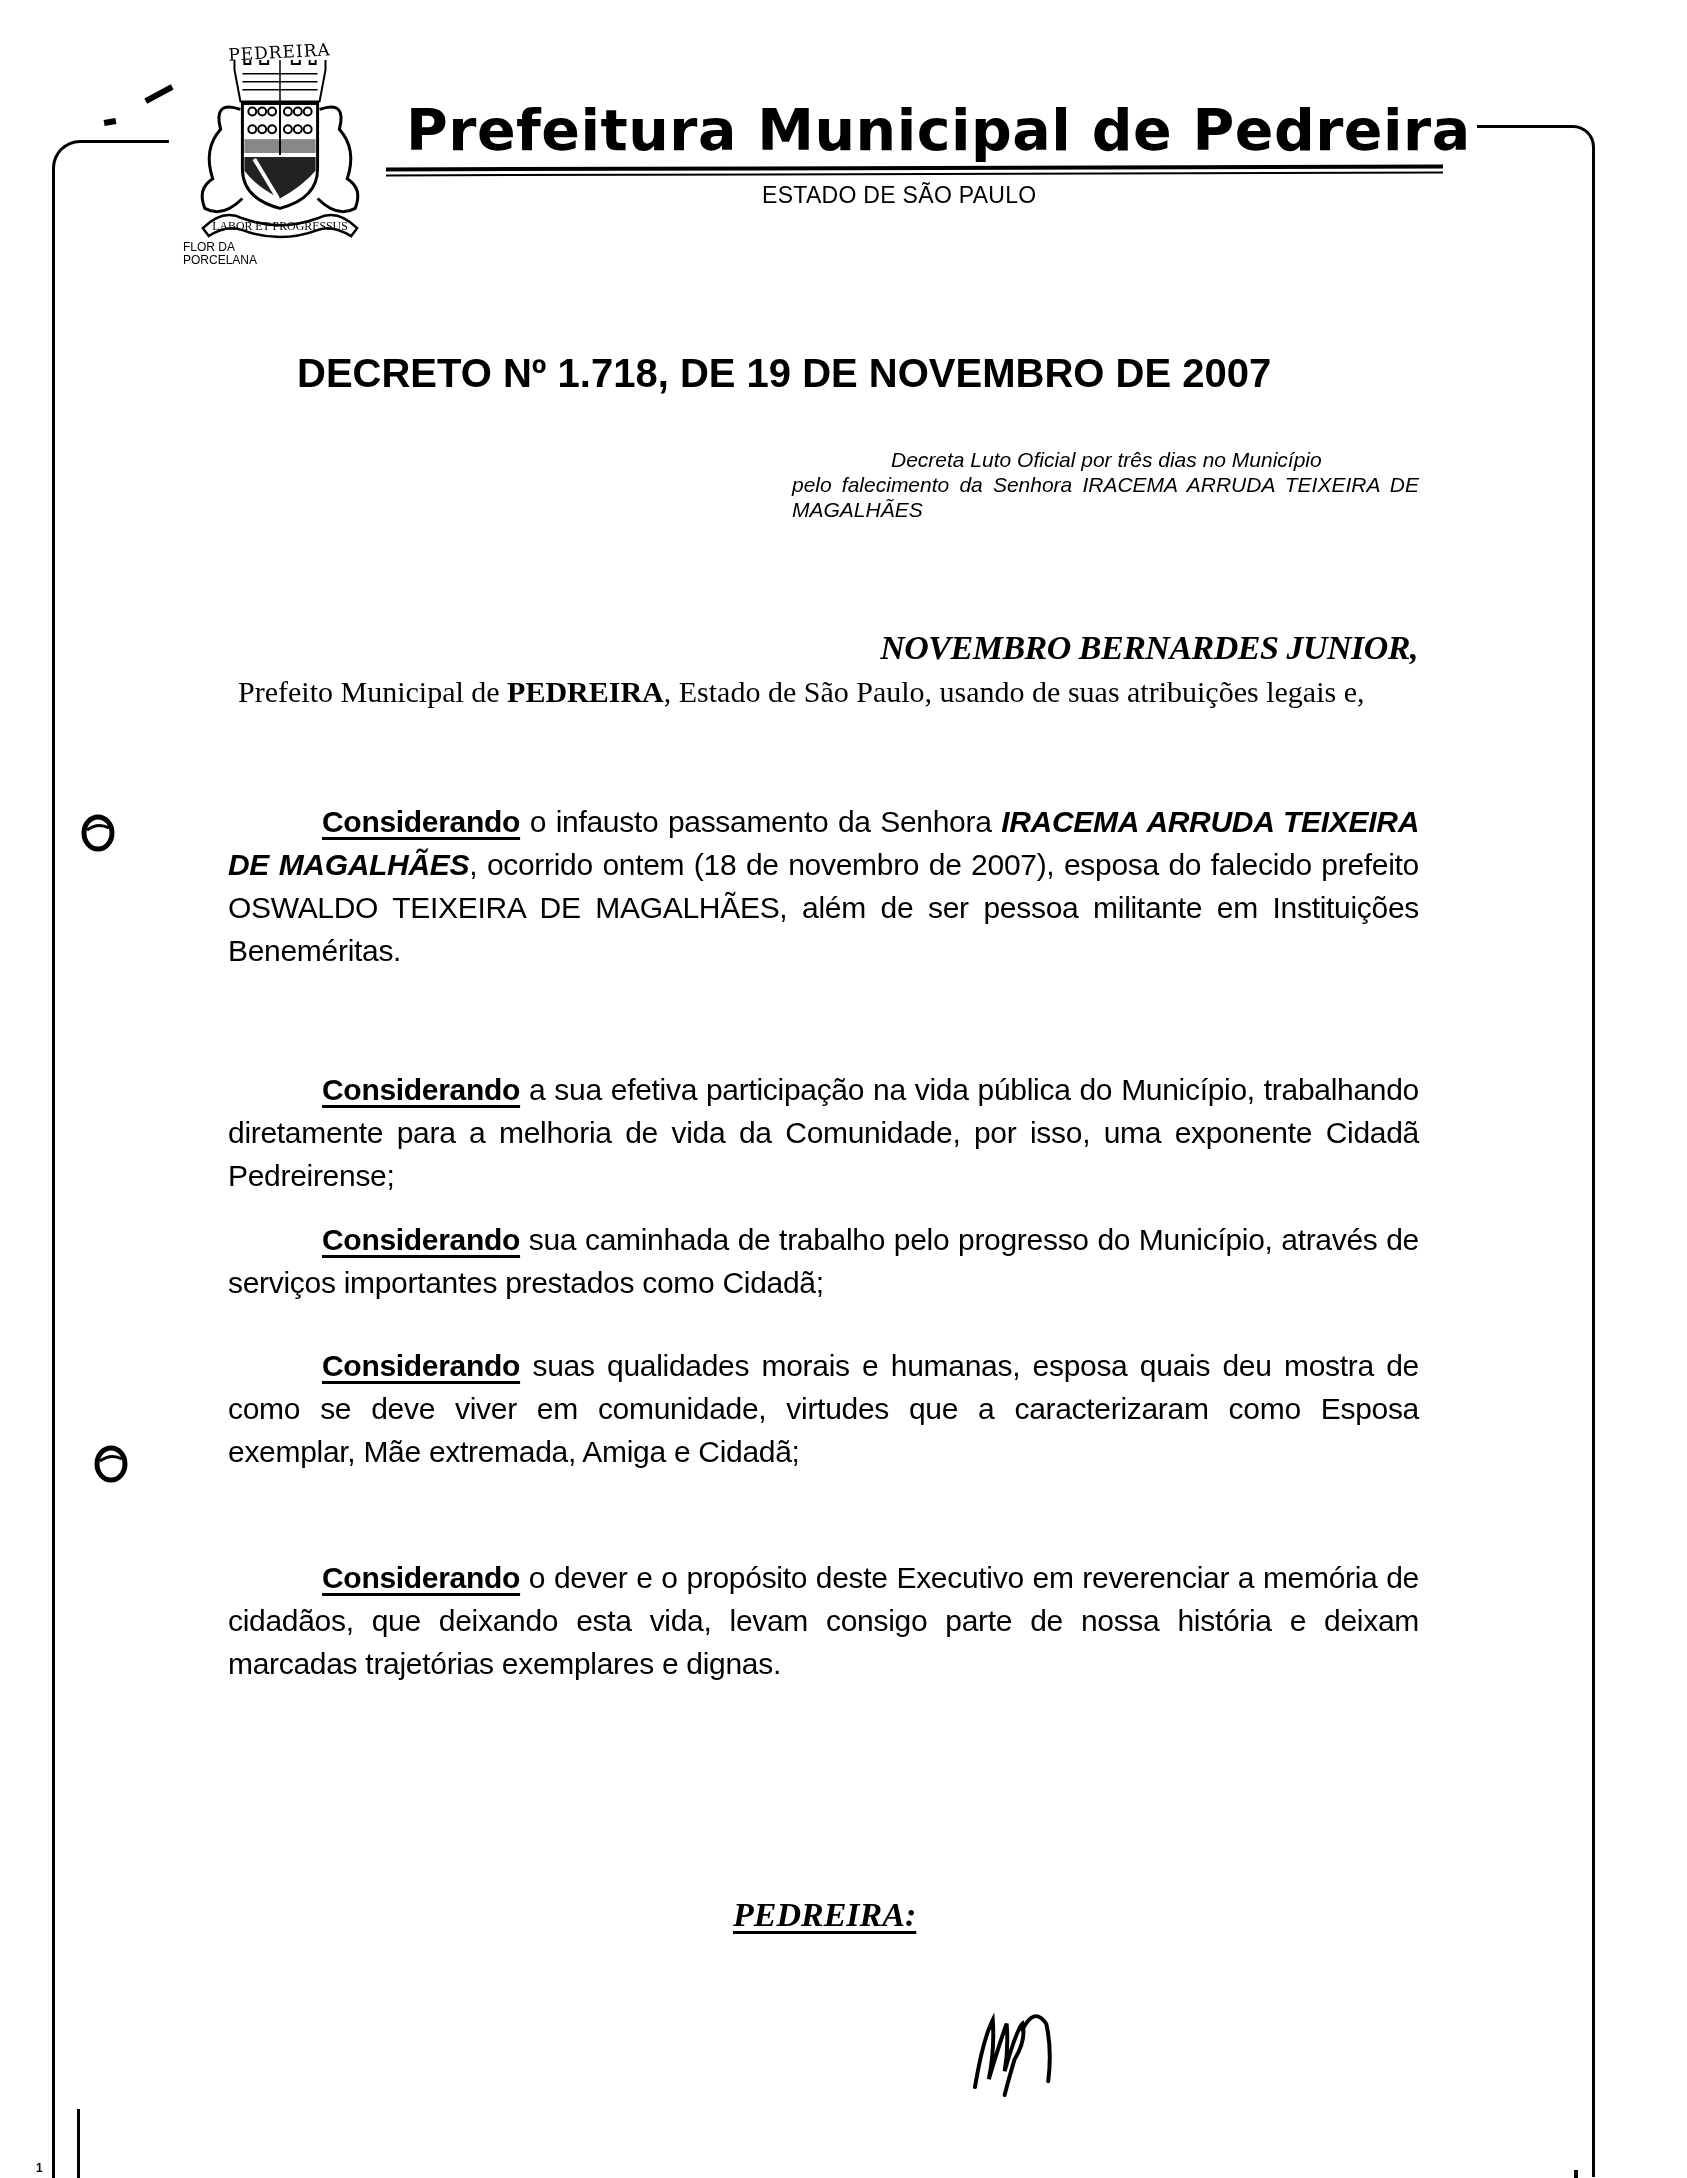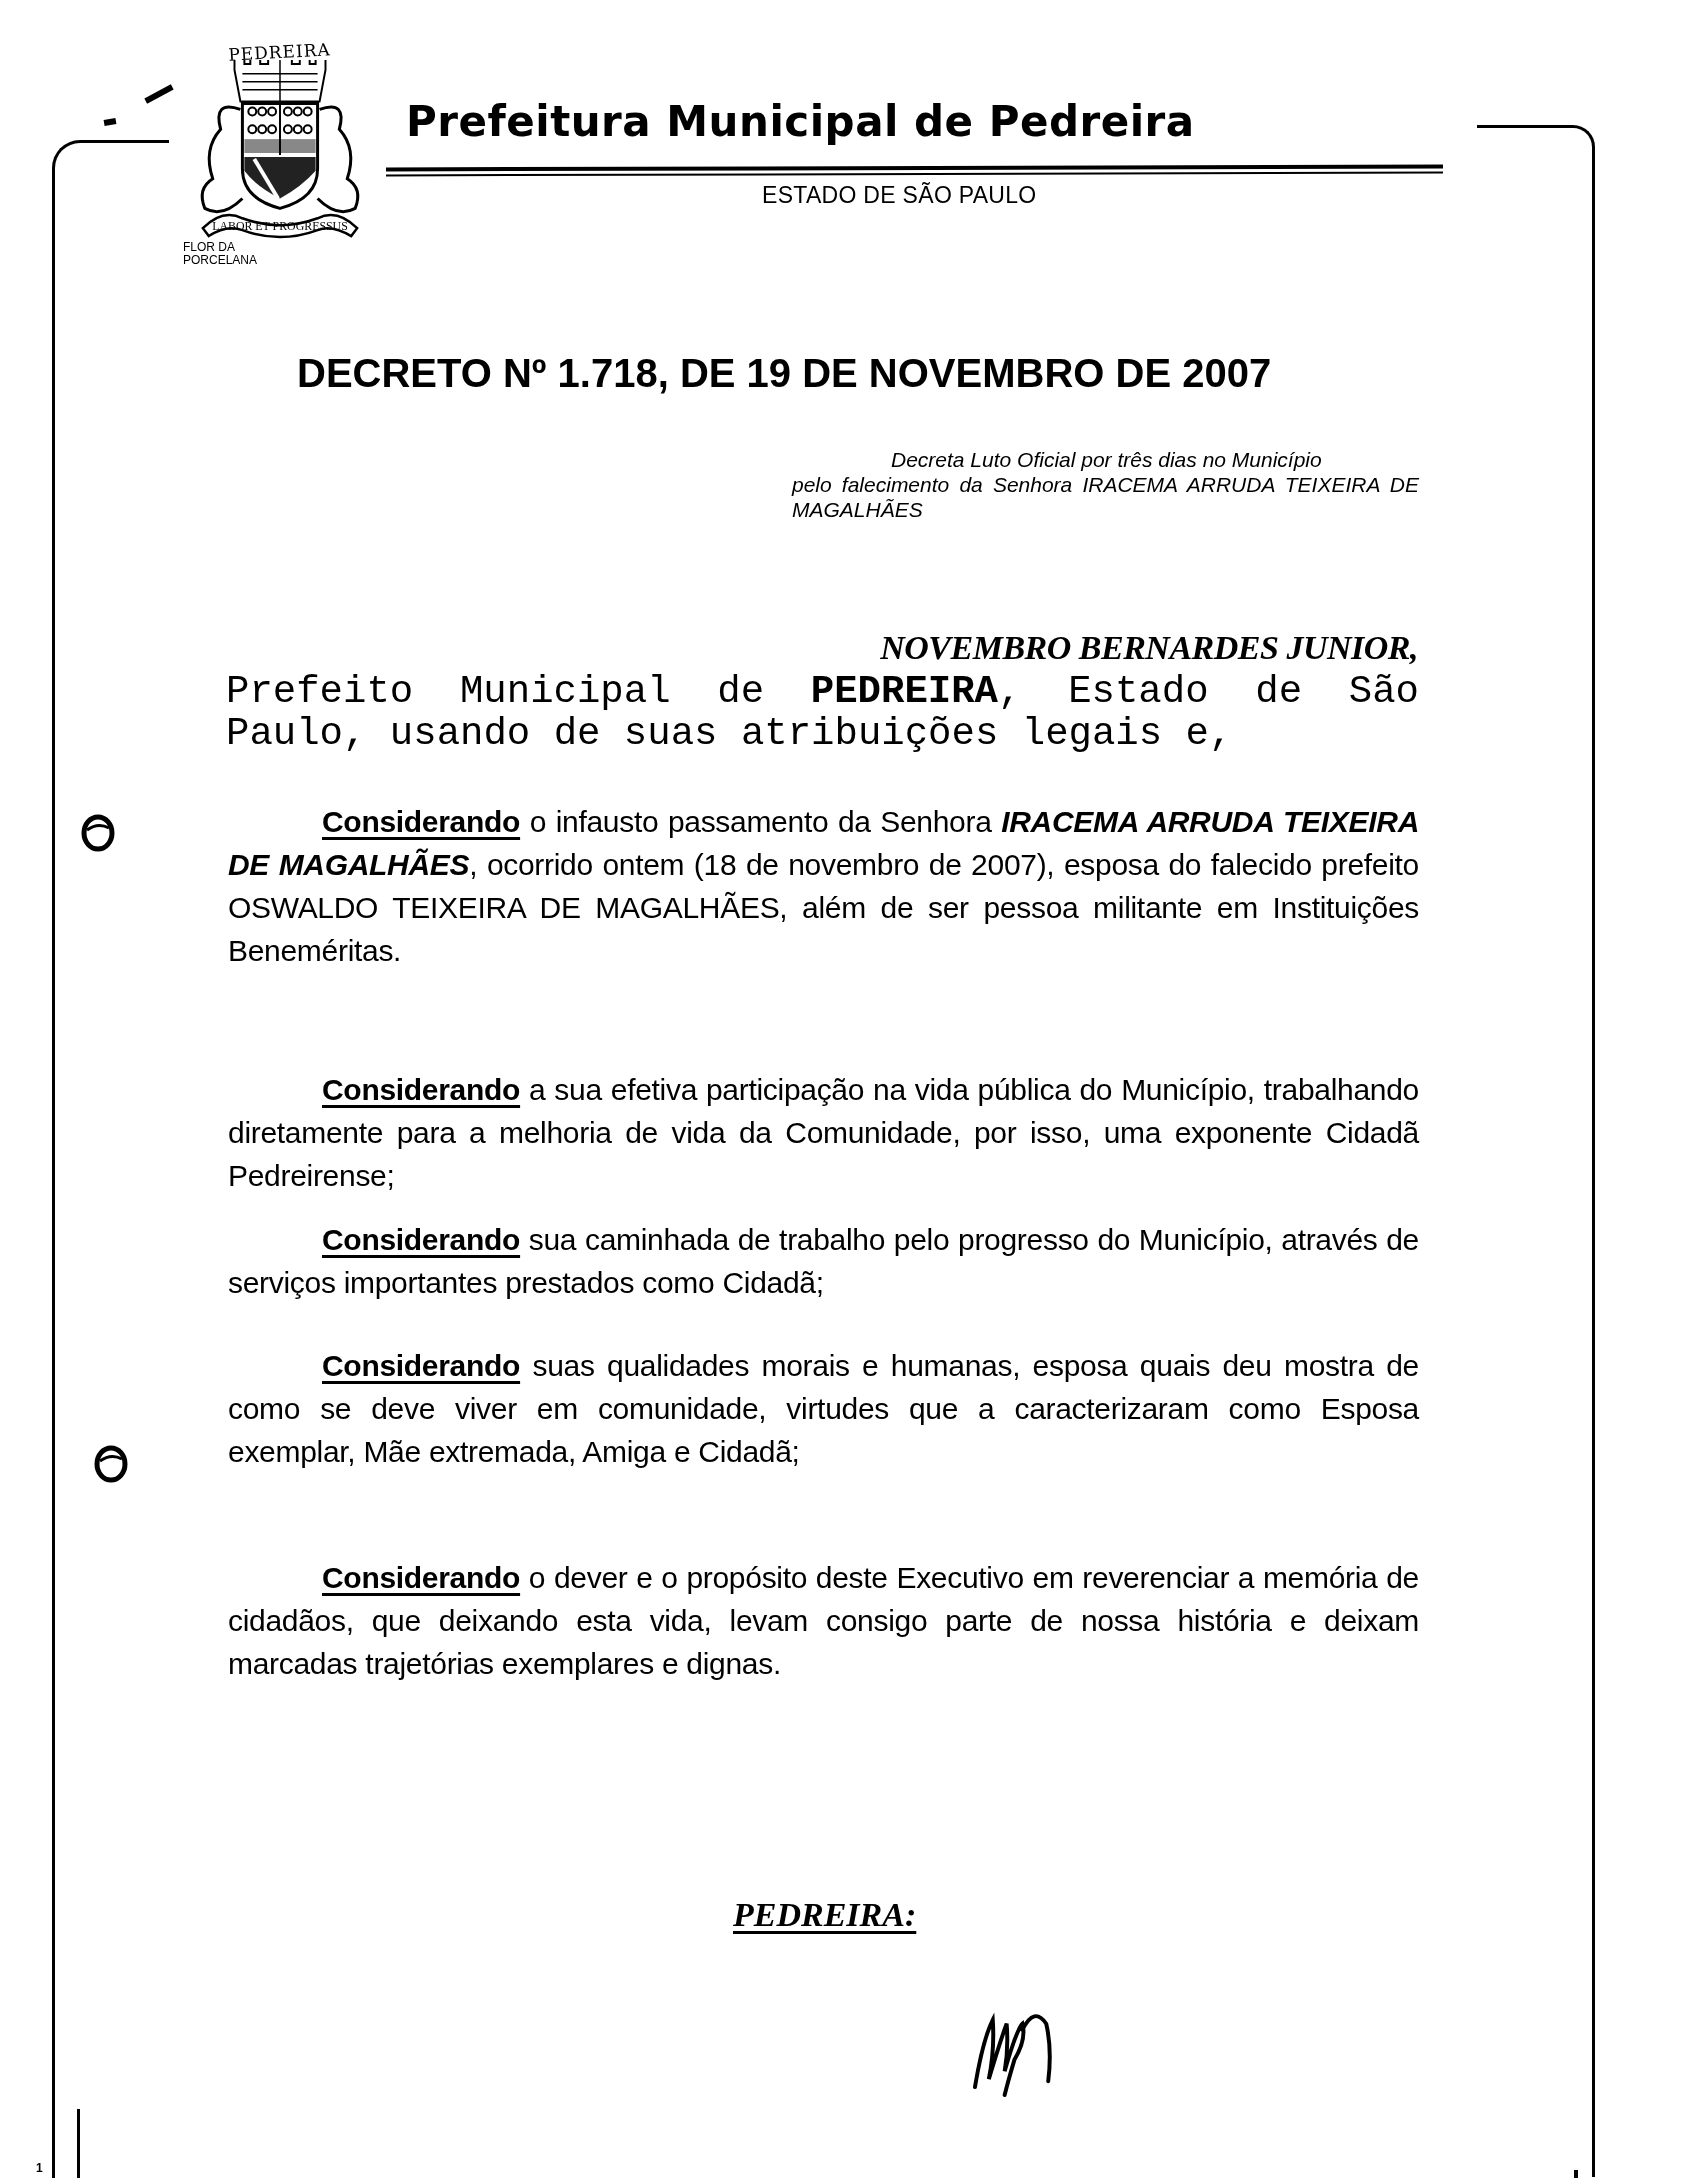--- a/index.html
+++ b/index.html
@@ -14,37 +14,37 @@
   .crest { position: absolute; left: 183px; top: 30px; width: 193px; height: 243px; }
   .crest-top-text { position: absolute; left: 0; top: 12px; width: 100%; text-align: center;
     font-family: "DejaVu Serif", serif; font-size: 17px; letter-spacing: 1px; transform: rotate(-3deg); }
   .crest-bottom-text { position: absolute; left: 0; top: 211px; width: 100%; 
     font-family: "Liberation Sans", sans-serif; font-size: 12px; line-height: 13px; }
   .crest svg { position: absolute; left: 0; top: 30px; }
 
   .smudge { position: absolute; background: #000; }
 
   .header-title { position: absolute; left: 406px; top: 97px; font-family: "DejaVu Sans", sans-serif;
-    font-weight: bold; font-size: 42px; letter-spacing: 0.5px; white-space: nowrap; }
+    font-weight: bold; font-size: 57px; letter-spacing: 0.5px; white-space: nowrap; }
   .header-rule1 { position: absolute; left: 386px; top: 166px; width: 1057px; height: 4px; background: #000; transform: rotate(-0.15deg); }
   .header-rule2 { position: absolute; left: 386px; top: 173px; width: 1057px; height: 2px; background: #000; transform: rotate(-0.15deg); }
   .header-sub { position: absolute; left: 762px; top: 182px; font-family: "Liberation Sans", sans-serif;
     font-size: 23px; letter-spacing: 0.3px; }
 
   .decree-title { position: absolute; left: 297px; top: 351px; font-family: "Liberation Sans", sans-serif;
     font-weight: bold; font-size: 40px; white-space: nowrap; }
 
   .ementa { position: absolute; left: 792px; top: 447px; width: 627px; font-family: "Liberation Sans", sans-serif;
     font-style: italic; font-size: 21px; line-height: 25px; text-align: justify; text-align-last: left; }
   .ementa .indent { padding-left: 99px; }
 
   .mayor-name { position: absolute; right: 269px; top: 629px; font-family: "Liberation Serif", serif;
     font-weight: bold; font-style: italic; font-size: 34px; white-space: nowrap; letter-spacing: -0.5px; }
-  .preamble { position: absolute; left: 226px; top: 671px; width: 1193px; font-family: Liberation Mono, monospace;
-    font-size: 39px; line-height: 42px; text-align: justify; }
+  .preamble { position: absolute; left: 238px; top: 671px; width: 1193px; font-family: Liberation Serif, serif;
+    font-size: 30px; line-height: 42px; text-align: justify; }
   .preamble b { font-weight: bold; }
 
   .para { position: absolute; left: 228px; width: 1191px; font-family: Liberation Sans, sans-serif;
     font-size: 30px; line-height: 43px; text-align: justify; letter-spacing: -0.3px; }
   .para .lead { font-weight: bold; text-decoration: underline; text-decoration-thickness: 3px; text-underline-offset: 5px; margin-left: 94px; }
   .para .bi { font-weight: bold; font-style: italic; }
 
   .decreta { position: absolute; left: 733px; top: 1896px; font-family: "Liberation Serif", serif;
     font-weight: bold; font-style: italic; font-size: 34px; text-decoration: underline; text-decoration-thickness: 3px; text-underline-offset: 5px; }
 

